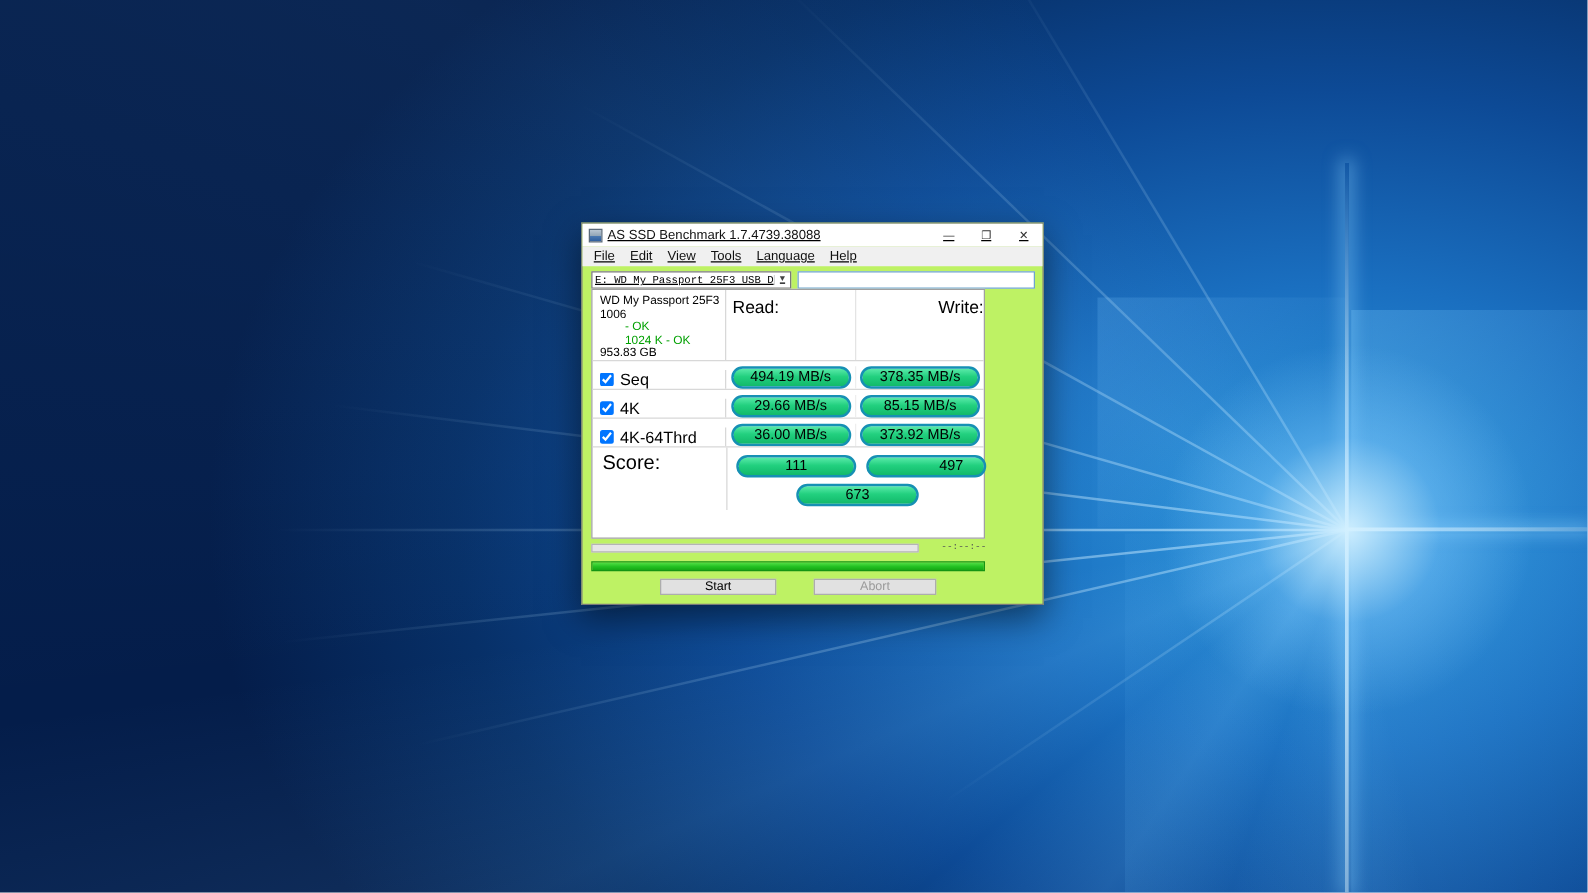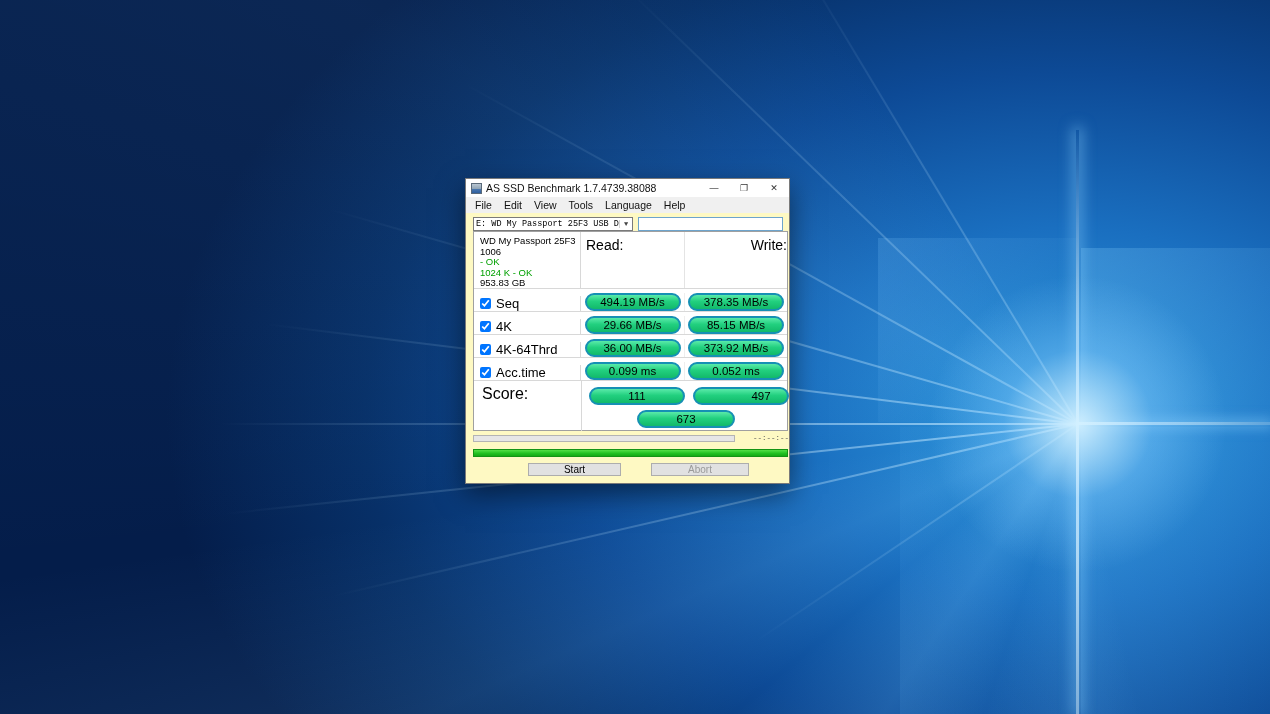--- a/index.html
+++ b/index.html
@@ -34,23 +34,23 @@
   .vline { position:absolute; left:1076px; top:130px; width:3px; height:584px;
     background: linear-gradient(to bottom, rgba(210,240,255,0), rgba(225,245,255,.95) 50%, rgba(210,240,255,.55));
     box-shadow: 0 0 14px 3px rgba(140,210,255,.55); }
   .hline-r { position:absolute; left:1078px; top:422px; width:192px; height:3px;
     background: linear-gradient(to right, rgba(225,245,255,.95), rgba(210,240,255,.35));
     box-shadow: 0 0 12px 3px rgba(140,210,255,.5); }
   .hub { position:absolute; left:928px; top:274px; width:300px; height:300px; border-radius:50%;
     background: radial-gradient(circle, rgba(210,240,255,.95) 0%, rgba(140,205,255,.35) 35%, rgba(120,190,255,0) 70%); }
 
   
-  .win { position:absolute; left:465px; top:178px; width:325px; height:306px;
-    background:#fef9c3; border:1px solid #7a7a7a;
-    box-shadow: 0 10px 26px rgba(0,0,0,.5); font-size:11px; color:#000; }
+  .win { position:absolute; left:465px; top:178px; width:370px; height:306px;
+    background:#bef264; border:1px solid #7a7a7a;
+    box-shadow: 0 10px 26px rgba(0,0,0,.5); font-size:11px; color:#000;text-decoration:underline; }
 
   .titlebar { height:18px; background:#ffffff; display:flex; align-items:center; }
   .app-icon { width:11px; height:11px; margin:0 4px 0 5px; flex:0 0 auto;
     background: linear-gradient(180deg, #b9c6d2 0%, #8fa3b4 55%, #4a78b0 56%, #2f5f9e 100%);
     border:1px solid #5a6a7a; }
   .title-text { font-size:10.5px; color:#111; }
   .cap-btns { margin-left:auto; display:flex; height:18px; }
   .cap-btn { width:30px; height:18px; display:flex; align-items:center; justify-content:center;
     font-size:9px; color:#333; cursor:default; }
 
@@ -65,21 +65,21 @@
   .free-field { flex:1; margin-left:5px; height:14px; background:#fff;
     border:1px solid #6da4cc; font-size:9px; padding:0 2px; outline:none;
     font-family:"Liberation Sans", sans-serif; }
 
   .panel { position:absolute; left:7px; top:52px; width:315px; height:200px;
     background:#fff; border:1px solid #a0a0a0; }
 
   .panel-header { height:56px; display:flex; }
   .info-col { width:107px; border-right:1px solid #d8d8d8; padding:4px 0 0 6px; }
   .info-line { font-size:9.5px; line-height:10.5px; color:#000; }
-  .info-line.ok { color:#00a000; }
+  .info-line.ok { color:#00a000;margin-left:20px; }
   .head-cell { padding:5px 0 0 5px; font-size:14px; color:#000; }
   .read-head { width:104px; border-right:1px solid #e4e4e4; }
   .write-head { flex:1;text-align:right; }
 
   .test-row { height:23px; display:flex; border-top:1px solid #d8d8d8;align-items:flex-end; }
   .label-cell { width:107px; border-right:1px solid #d8d8d8; display:flex; align-items:center; }
   .label-cell input { width:11px; height:11px; margin:0 5px 0 6px; }
   .test-label { font-size:13px; }
   .pill-cell { width:104px; border-right:1px solid #eeeeee; display:flex; align-items:center; justify-content:center; }
   .pill-cell.last { flex:1; border-right:none; }
@@ -210,32 +210,20 @@
         <span class="test-label">4K-64Thrd</span>
       </div>
       <div class="pill-cell">
           <button class="pill">36.00 MB/s</button>
         </div>
       <div class="pill-cell last">
           <button class="pill">373.92 MB/s</button>
         </div>
     </div>
 
-    <div class="test-row">
-      <div class="label-cell">
-        <input type="checkbox" checked="" style="">
-        <span class="test-label">Acc.time</span>
-      </div>
-      <div class="pill-cell">
-          <button class="pill">0.099 ms</button>
-        </div>
-      <div class="pill-cell last">
-          <button class="pill">0.052 ms</button>
-        </div>
-    </div>
 
     <div class="score-row">
       <div class="score-col-line"></div>
       <span class="score-label">Score:</span>
       <button class="pill score-read">111</button>
       <button class="pill score-write">497</button>
       <button class="pill score-total">673</button>
     </div>
 
   </div>

